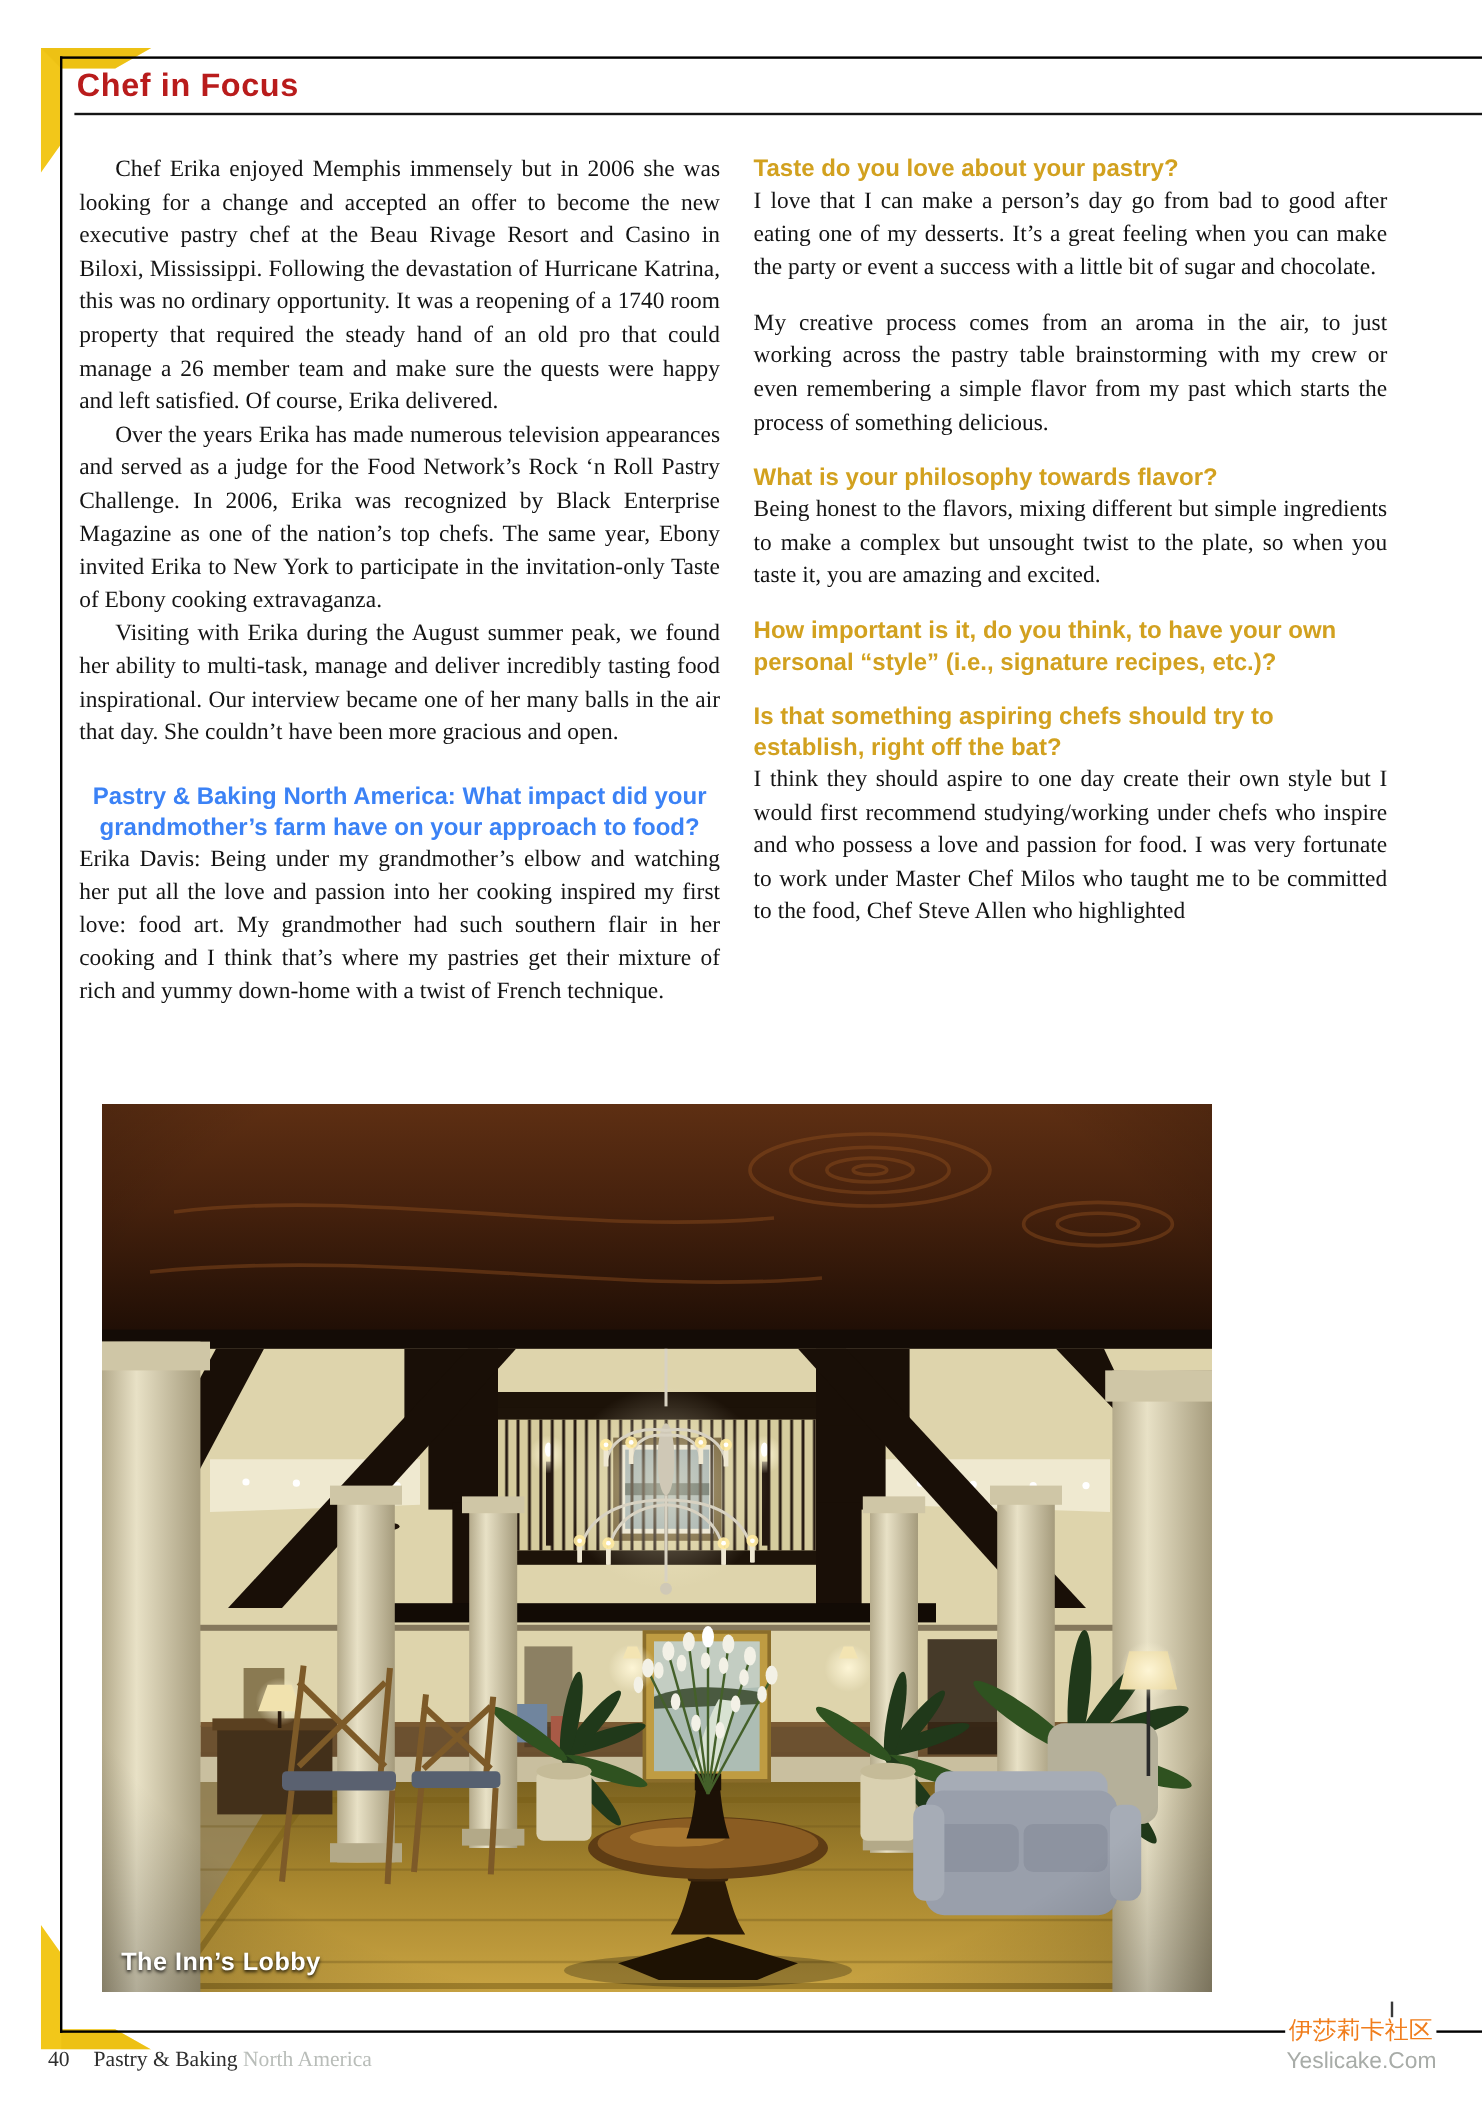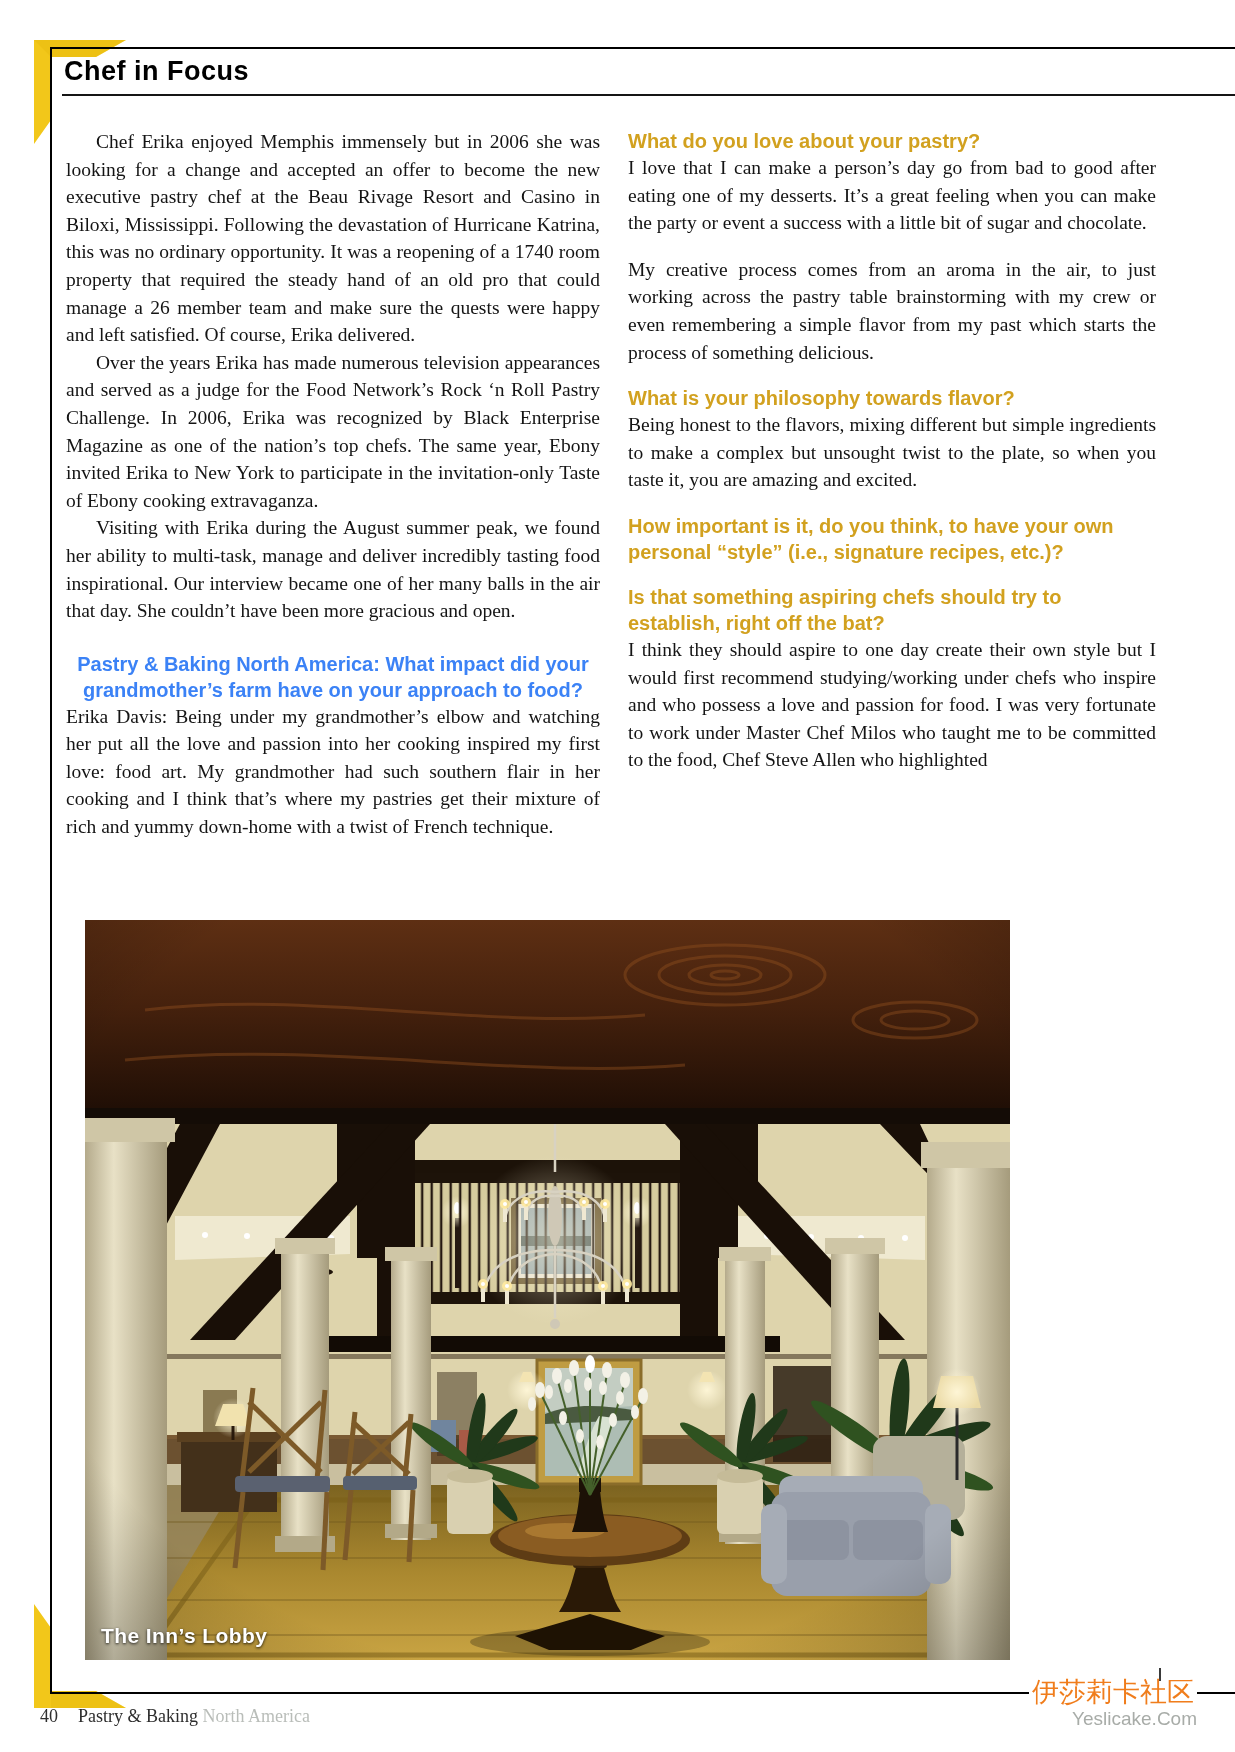--- a/index.html
+++ b/index.html
@@ -25,21 +25,21 @@
   .photo{position:absolute;left:85px;top:920px;width:925px;height:740px;z-index:1;text-align:right;}
   .photo svg{display:block;}
   .photo-caption{position:absolute;left:16px;bottom:12px;color:#fff;
      font-family:"Liberation Sans",sans-serif;font-weight:bold;font-size:21px;letter-spacing:.4px;
      text-shadow:0 1px 3px rgba(0,0,0,.85);}
   .footer{position:absolute;left:40px;top:1706px;font-size:18px;color:#2e2e2e;z-index:4;}
   .footer .pg{margin-right:20px;}
   .footer .region{color:#b9bdb9;}
   .watermark{position:absolute;right:38px;top:1681px;text-align:right;z-index:5;
      font-family:"Liberation Sans",sans-serif;}
-  .wm-zh{display:inline-block;background:#fff;padding:0 3px;font-size:27px;line-height:23px;}
+  .wm-zh{display:inline-block;background:#fff;padding:0 3px;font-size:20px;line-height:23px;}
   .wm-en{font-size:19px;line-height:22px;margin-top:3px;color:#a8aca8;}
   .wm-tick{position:absolute;left:1159px;top:1668px;width:2px;height:15px;background:#3a3a3a;z-index:4;}
 </style>
 </head>
 <body>
 
 <div class="page">
 
   <svg class="corner" style="left:34px;top:40px" width="100" height="108" viewBox="0 0 100 108">
     <polygon points="0,0 92,0 62,17 17,17 17,80 0,104" fill="#f2c71a"></polygon>
@@ -47,36 +47,36 @@
   </svg>
   <svg class="corner" style="left:34px;top:1596px" width="100" height="112" viewBox="0 0 100 112">
     <polygon points="0,8 17,32 17,95 62,95 92,112 0,112" fill="#f2c71a"></polygon>
     <polygon points="17,95 62,95 92,112 17,112" fill="#e5b60c" opacity=".35"></polygon>
   </svg>
 
   <div class="frame-top"></div>
   <div class="frame-left"></div>
   <div class="frame-bottom"></div>
 
-  <div class="section-title" style="color:#000000;">Chef in Focus</div>
+  <div class="section-title" style="color:#b91c1c;">Chef in Focus</div>
   <div class="title-rule"></div>
 
   <div class="col col-left">
     <p class="indent">Chef Erika enjoyed Memphis immensely but in 2006 she was looking for a change and  accepted an offer to become the new executive pastry chef at the Beau Rivage Resort and Casino in Biloxi, Mississippi.  Following the devastation of Hurricane Katrina, this was no ordinary opportunity. It was a reopening of a 1740 room property that required the steady hand of an old pro that could manage a 26 member team and make sure the quests were happy and left satisfied. Of course, Erika delivered.</p>
     <p class="indent">Over the years Erika has made numerous television appearances and served as a judge for the Food Network’s Rock ‘n Roll Pastry Challenge. In 2006, Erika was recognized by Black Enterprise Magazine as one of the nation’s top chefs. The same year, Ebony invited Erika to New York to participate in the invitation-only Taste of Ebony cooking extravaganza.</p>
     <p class="indent">Visiting with Erika during the August summer peak, we found her ability to multi-task, manage and deliver incredibly tasting food inspirational. Our interview became one of her many balls in the air that day. She couldn’t have been more gracious and open.</p>
     <div class="qa">
       <p class="q" style="color:#3b82f6;text-align:center;">Pastry &amp; Baking North America: What impact did your grandmother’s farm have on your approach to food?</p>
       <p class="a">Erika Davis: Being under my grandmother’s elbow and watching her put all the love and passion into her cooking inspired my first love: food art. My grandmother had such southern flair in her cooking and I think that’s where my pastries get their mixture of rich and yummy down-home with a twist of French technique.</p>
     </div>
   </div>
 
   <div class="col col-right">
     <div class="qa">
-      <p class="q" style="color:#d2a11f;">What do you love about your pastry?</p>
+      <p class="q" style="color:#d2a11f;">Taste do you love about your pastry?</p>
       <p class="a"> I love that I can make a person’s day go from bad to good after eating one of my desserts. It’s a great feeling when you can make the party or event a success with a little bit of sugar and chocolate.</p>
     </div>
     <div class="qa">
       <p class="a">My creative process comes from an aroma in the air, to just working across the pastry table brainstorming with my crew or even remembering a simple flavor from my past which starts the process of something delicious.</p>
     </div>
     <div class="qa">
       <p class="q" style="color:#d2a11f;">What is your philosophy towards flavor?</p>
       <p class="a">Being honest to the flavors, mixing different but simple ingredients to make a complex but unsought twist to the plate, so when you taste it, you are amazing and excited.</p>
     </div>
     <div class="qa">

